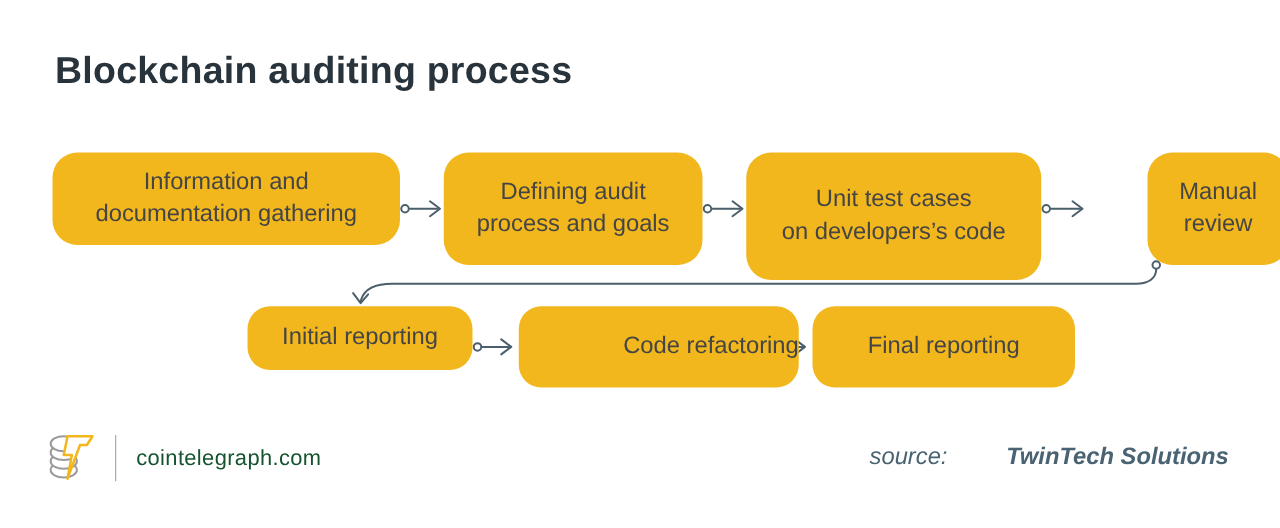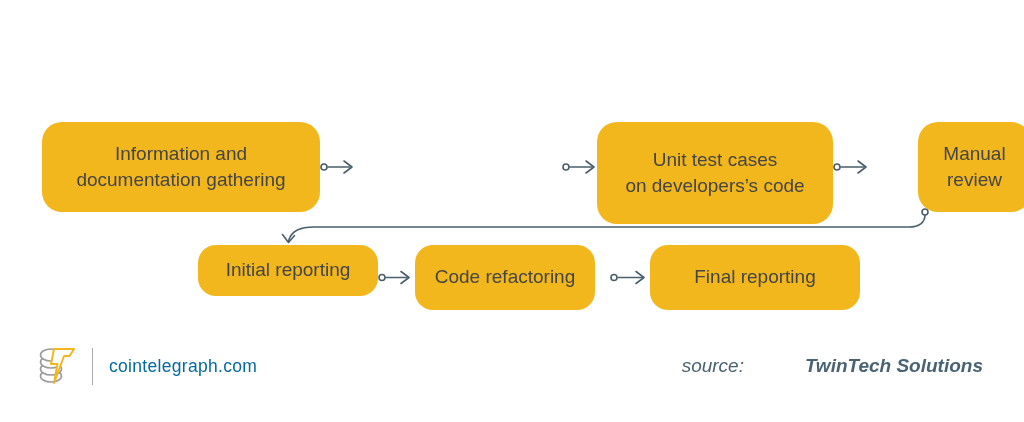--- a/index.html
+++ b/index.html
@@ -34,62 +34,63 @@
     display: flex;
     align-items: center;
     justify-content: center;
     text-align: center;
     color: #454545;
     font-size: 19px;
     line-height: 1.38;
     white-space: pre-line;
   }
   .row2 { border-radius: 18px; }
-  .b1 { left: 42px;  top: 122px; width: 278px; height: 90px; }
+  .b1 { left: 42px;  top: 122px; width: 278px; height: 74px; }
   .b2 { left: 355px; top: 122px; width: 207px; height: 90px; }
   .b3 { left: 597px; top: 122px; width: 236px; height: 102px; }
   .b4 { left: 918px; top: 122px; width: 113px; height: 90px; }
   .b5 { left: 198px; top: 245px; width: 180px; height: 51px; }
-  .b6 { left: 415px; top: 245px; width: 180px; height: 65px; }
+  .b6 { left: 415px; top: 245px; width: 224px; height: 65px; justify-content: flex-end; }
   .b7 { left: 650px; top: 245px; width: 210px; height: 65px; }
   .footer-logo {
     position: absolute;
     left: 38px; top: 342px;
     width: 40px; height: 46px;
   }
   .footer-divider {
     position: absolute;
     left: 92px; top: 348px;
     width: 1px; height: 37px;
     background: #ABABAB;
   }
   .footer-site {
     position: absolute;
     left: 109px; top: 356px;
     font-size: 17.5px;
-    color: #0369a1;
+    color: #14532d;
     letter-spacing: 0.3px;
   }
   .footer-source {
     position: absolute;
     right: 41px; top: 355px;
     font-size: 19px;
     font-style: italic;
     color: #4A6373;
     display: flex;
-    gap: 21px;
+    gap: 7px;
     align-items: flex-start;
   }
   .footer-source .src-name { font-weight: 700; margin-left: 40px; }
 </style>
 </head>
 <body>
 
 <div class="canvas">
 
+  <h1 class="title">Blockchain auditing process</h1>
 
   <svg class="connectors" viewBox="0 0 1024 422">
     <g stroke="#4A5F6B" stroke-width="1.6" fill="none" stroke-linecap="round" stroke-linejoin="round">
 
       <g>
         <line x1="328" y1="167" x2="350" y2="167"></line>
         <polyline points="344,161 352,167 344,173"></polyline>
         <circle cx="324" cy="167" r="3" fill="#ffffff"></circle>
       </g>
 
@@ -127,20 +128,24 @@
     <g>
       <circle cx="827" cy="280" r="13" fill="#17B9A4" stroke="#ffffff" stroke-width="2.6"></circle>
       <path d="M820.5,280.5 L825.5,286.5 L834,274" fill="none" stroke="#ffffff" stroke-width="3" stroke-linecap="round" stroke-linejoin="round"></path>
     </g>
   </svg>
 
   <div class="box b1">
     <span>Information and
 documentation gathering</span>
   </div>
+  <div class="box b2">
+    <span>Defining audit
+process and goals</span>
+  </div>
   <div class="box b3">
     <span>Unit test cases
 on developers’s code</span>
   </div>
   <div class="box b4">
     <span>Manual
 review</span>
   </div>
 
   <div class="box row2 b5">

